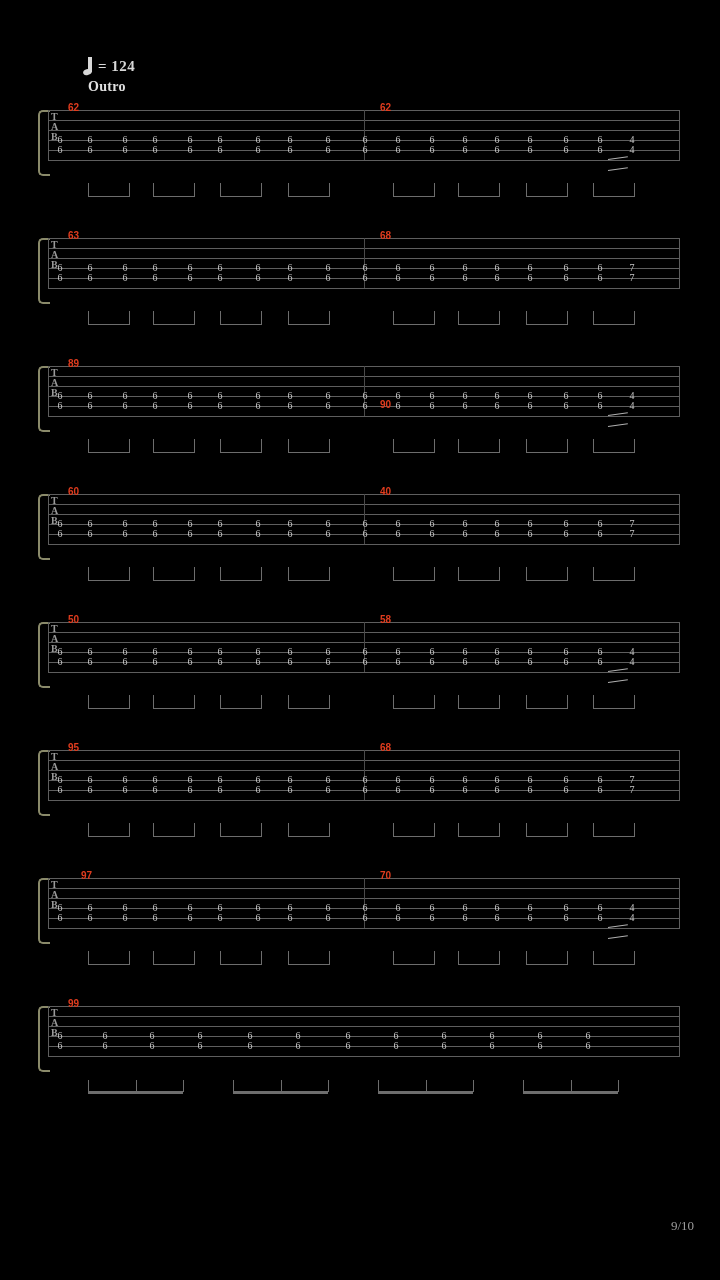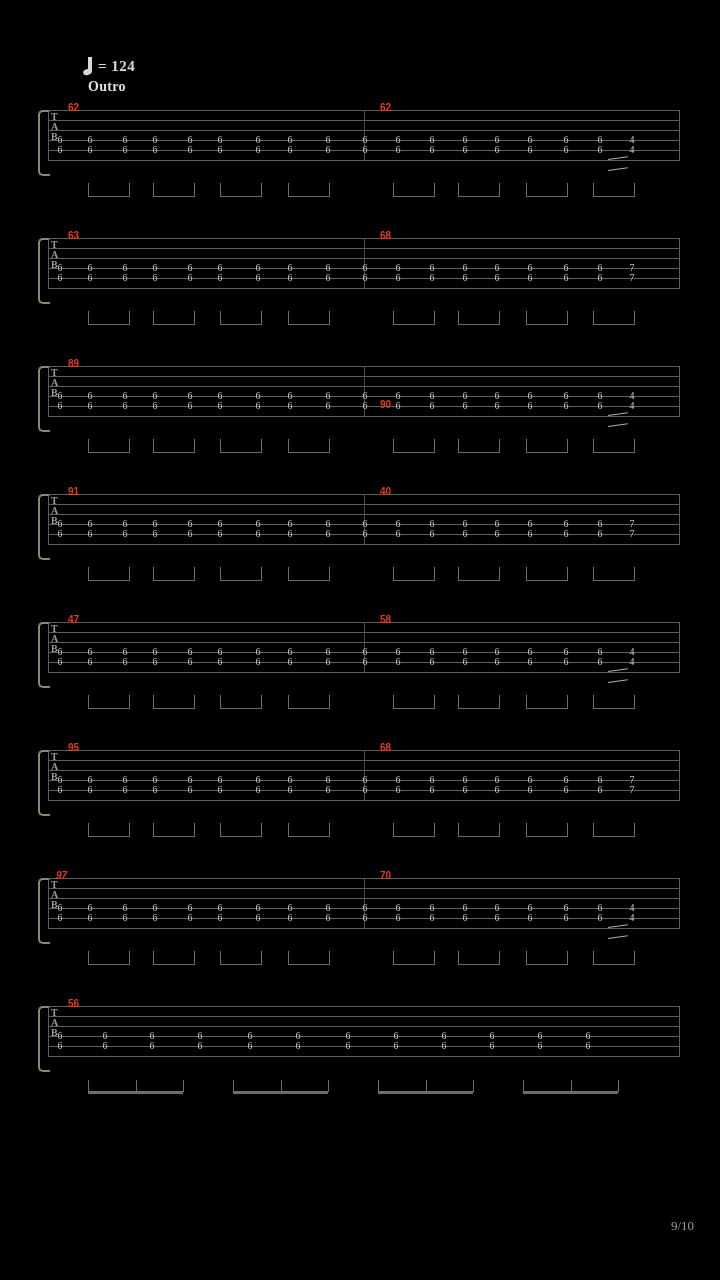--- a/index.html
+++ b/index.html
@@ -428,21 +428,21 @@
         <div class="fret" style="left: 449px; top: 35px;">6</div>
         <div class="fret" style="left: 482px; top: 25px;">6</div>
         <div class="fret" style="left: 482px; top: 35px;">6</div>
         <div class="fret" style="left: 518px; top: 25px;">6</div>
         <div class="fret" style="left: 518px; top: 35px;">6</div>
         <div class="fret" style="left: 552px; top: 25px;">6</div>
         <div class="fret" style="left: 552px; top: 35px;">6</div>
         <div class="fret" style="left: 584px; top: 25px;">7</div>
         <div class="fret" style="left: 584px; top: 35px;">7</div>
       </div>
-      <div class="measure-number" style="left: 68px; top: -8px;">91</div>
+      <div class="measure-number" style="left: 68px; top: -8px;">60</div>
       <div class="measure-number" style="left: 380px; top: -8px;">40</div>
       <div class="stemgroup" style="left: 88px; top: 73px; width: 40px; height: 13px;"></div>
       <div class="stemgroup" style="left: 153px; top: 73px; width: 40px; height: 13px;"></div>
       <div class="stemgroup" style="left: 220px; top: 73px; width: 40px; height: 13px;"></div>
       <div class="stemgroup" style="left: 288px; top: 73px; width: 40px; height: 13px;"></div>
       <div class="stemgroup" style="left: 393px; top: 73px; width: 40px; height: 13px;"></div>
       <div class="stemgroup" style="left: 458px; top: 73px; width: 40px; height: 13px;"></div>
       <div class="stemgroup" style="left: 526px; top: 73px; width: 40px; height: 13px;"></div>
       <div class="stemgroup" style="left: 593px; top: 73px; width: 40px; height: 13px;"></div>
     </div>
@@ -495,21 +495,21 @@
         <div class="fret" style="left: 482px; top: 35px;">6</div>
         <div class="fret" style="left: 518px; top: 25px;">6</div>
         <div class="fret" style="left: 518px; top: 35px;">6</div>
         <div class="fret" style="left: 552px; top: 25px;">6</div>
         <div class="fret" style="left: 552px; top: 35px;">6</div>
         <div class="fret" style="left: 584px; top: 25px;">4</div>
         <div class="fret" style="left: 584px; top: 35px;">4</div>
         <div class="slide" style="left: 560px; top: 49px; width: 20px; transform: rotate(-8deg);"></div>
         <div class="slide" style="left: 560px; top: 60px; width: 20px; transform: rotate(-8deg);"></div>
       </div>
-      <div class="measure-number" style="left: 68px; top: -8px;">47</div>
+      <div class="measure-number" style="left: 68px; top: -8px;">50</div>
       <div class="measure-number" style="left: 380px; top: -8px;">58</div>
       <div class="stemgroup" style="left: 88px; top: 73px; width: 40px; height: 13px;"></div>
       <div class="stemgroup" style="left: 153px; top: 73px; width: 40px; height: 13px;"></div>
       <div class="stemgroup" style="left: 220px; top: 73px; width: 40px; height: 13px;"></div>
       <div class="stemgroup" style="left: 288px; top: 73px; width: 40px; height: 13px;"></div>
       <div class="stemgroup" style="left: 393px; top: 73px; width: 40px; height: 13px;"></div>
       <div class="stemgroup" style="left: 458px; top: 73px; width: 40px; height: 13px;"></div>
       <div class="stemgroup" style="left: 526px; top: 73px; width: 40px; height: 13px;"></div>
       <div class="stemgroup" style="left: 593px; top: 73px; width: 40px; height: 13px;"></div>
     </div>
@@ -627,21 +627,21 @@
         <div class="fret" style="left: 482px; top: 35px;">6</div>
         <div class="fret" style="left: 518px; top: 25px;">6</div>
         <div class="fret" style="left: 518px; top: 35px;">6</div>
         <div class="fret" style="left: 552px; top: 25px;">6</div>
         <div class="fret" style="left: 552px; top: 35px;">6</div>
         <div class="fret" style="left: 584px; top: 25px;">4</div>
         <div class="fret" style="left: 584px; top: 35px;">4</div>
         <div class="slide" style="left: 560px; top: 49px; width: 20px; transform: rotate(-8deg);"></div>
         <div class="slide" style="left: 560px; top: 60px; width: 20px; transform: rotate(-8deg);"></div>
       </div>
-      <div class="measure-number" style="left: 56px; top: -8px; font-style: italic;">97</div>
+      <div class="measure-number" style="left: 81px; top: -8px;">97</div>
       <div class="measure-number" style="left: 380px; top: -8px;">70</div>
       <div class="stemgroup" style="left: 88px; top: 73px; width: 40px; height: 13px;"></div>
       <div class="stemgroup" style="left: 153px; top: 73px; width: 40px; height: 13px;"></div>
       <div class="stemgroup" style="left: 220px; top: 73px; width: 40px; height: 13px;"></div>
       <div class="stemgroup" style="left: 288px; top: 73px; width: 40px; height: 13px;"></div>
       <div class="stemgroup" style="left: 393px; top: 73px; width: 40px; height: 13px;"></div>
       <div class="stemgroup" style="left: 458px; top: 73px; width: 40px; height: 13px;"></div>
       <div class="stemgroup" style="left: 526px; top: 73px; width: 40px; height: 13px;"></div>
       <div class="stemgroup" style="left: 593px; top: 73px; width: 40px; height: 13px;"></div>
     </div>
@@ -679,21 +679,21 @@
         <div class="fret" style="left: 348px; top: 35px;">6</div>
         <div class="fret" style="left: 396px; top: 25px;">6</div>
         <div class="fret" style="left: 396px; top: 35px;">6</div>
         <div class="fret" style="left: 444px; top: 25px;">6</div>
         <div class="fret" style="left: 444px; top: 35px;">6</div>
         <div class="fret" style="left: 492px; top: 25px;">6</div>
         <div class="fret" style="left: 492px; top: 35px;">6</div>
         <div class="fret" style="left: 540px; top: 25px;">6</div>
         <div class="fret" style="left: 540px; top: 35px;">6</div>
       </div>
-      <div class="measure-number" style="left: 68px; top: -8px;">56</div>
+      <div class="measure-number" style="left: 68px; top: -8px;">99</div>
       <div class="beam" style="left: 88px; top: 85px; width: 95px;"></div>
       <div class="stem" style="left: 88px; top: 74px; height: 12px;"></div>
       <div class="stem" style="left: 135.5px; top: 74px; height: 12px;"></div>
       <div class="stem" style="left: 183px; top: 74px; height: 12px;"></div>
       <div class="beam" style="left: 233px; top: 85px; width: 95px;"></div>
       <div class="stem" style="left: 233px; top: 74px; height: 12px;"></div>
       <div class="stem" style="left: 280.5px; top: 74px; height: 12px;"></div>
       <div class="stem" style="left: 328px; top: 74px; height: 12px;"></div>
       <div class="beam" style="left: 378px; top: 85px; width: 95px;"></div>
       <div class="stem" style="left: 378px; top: 74px; height: 12px;"></div>

